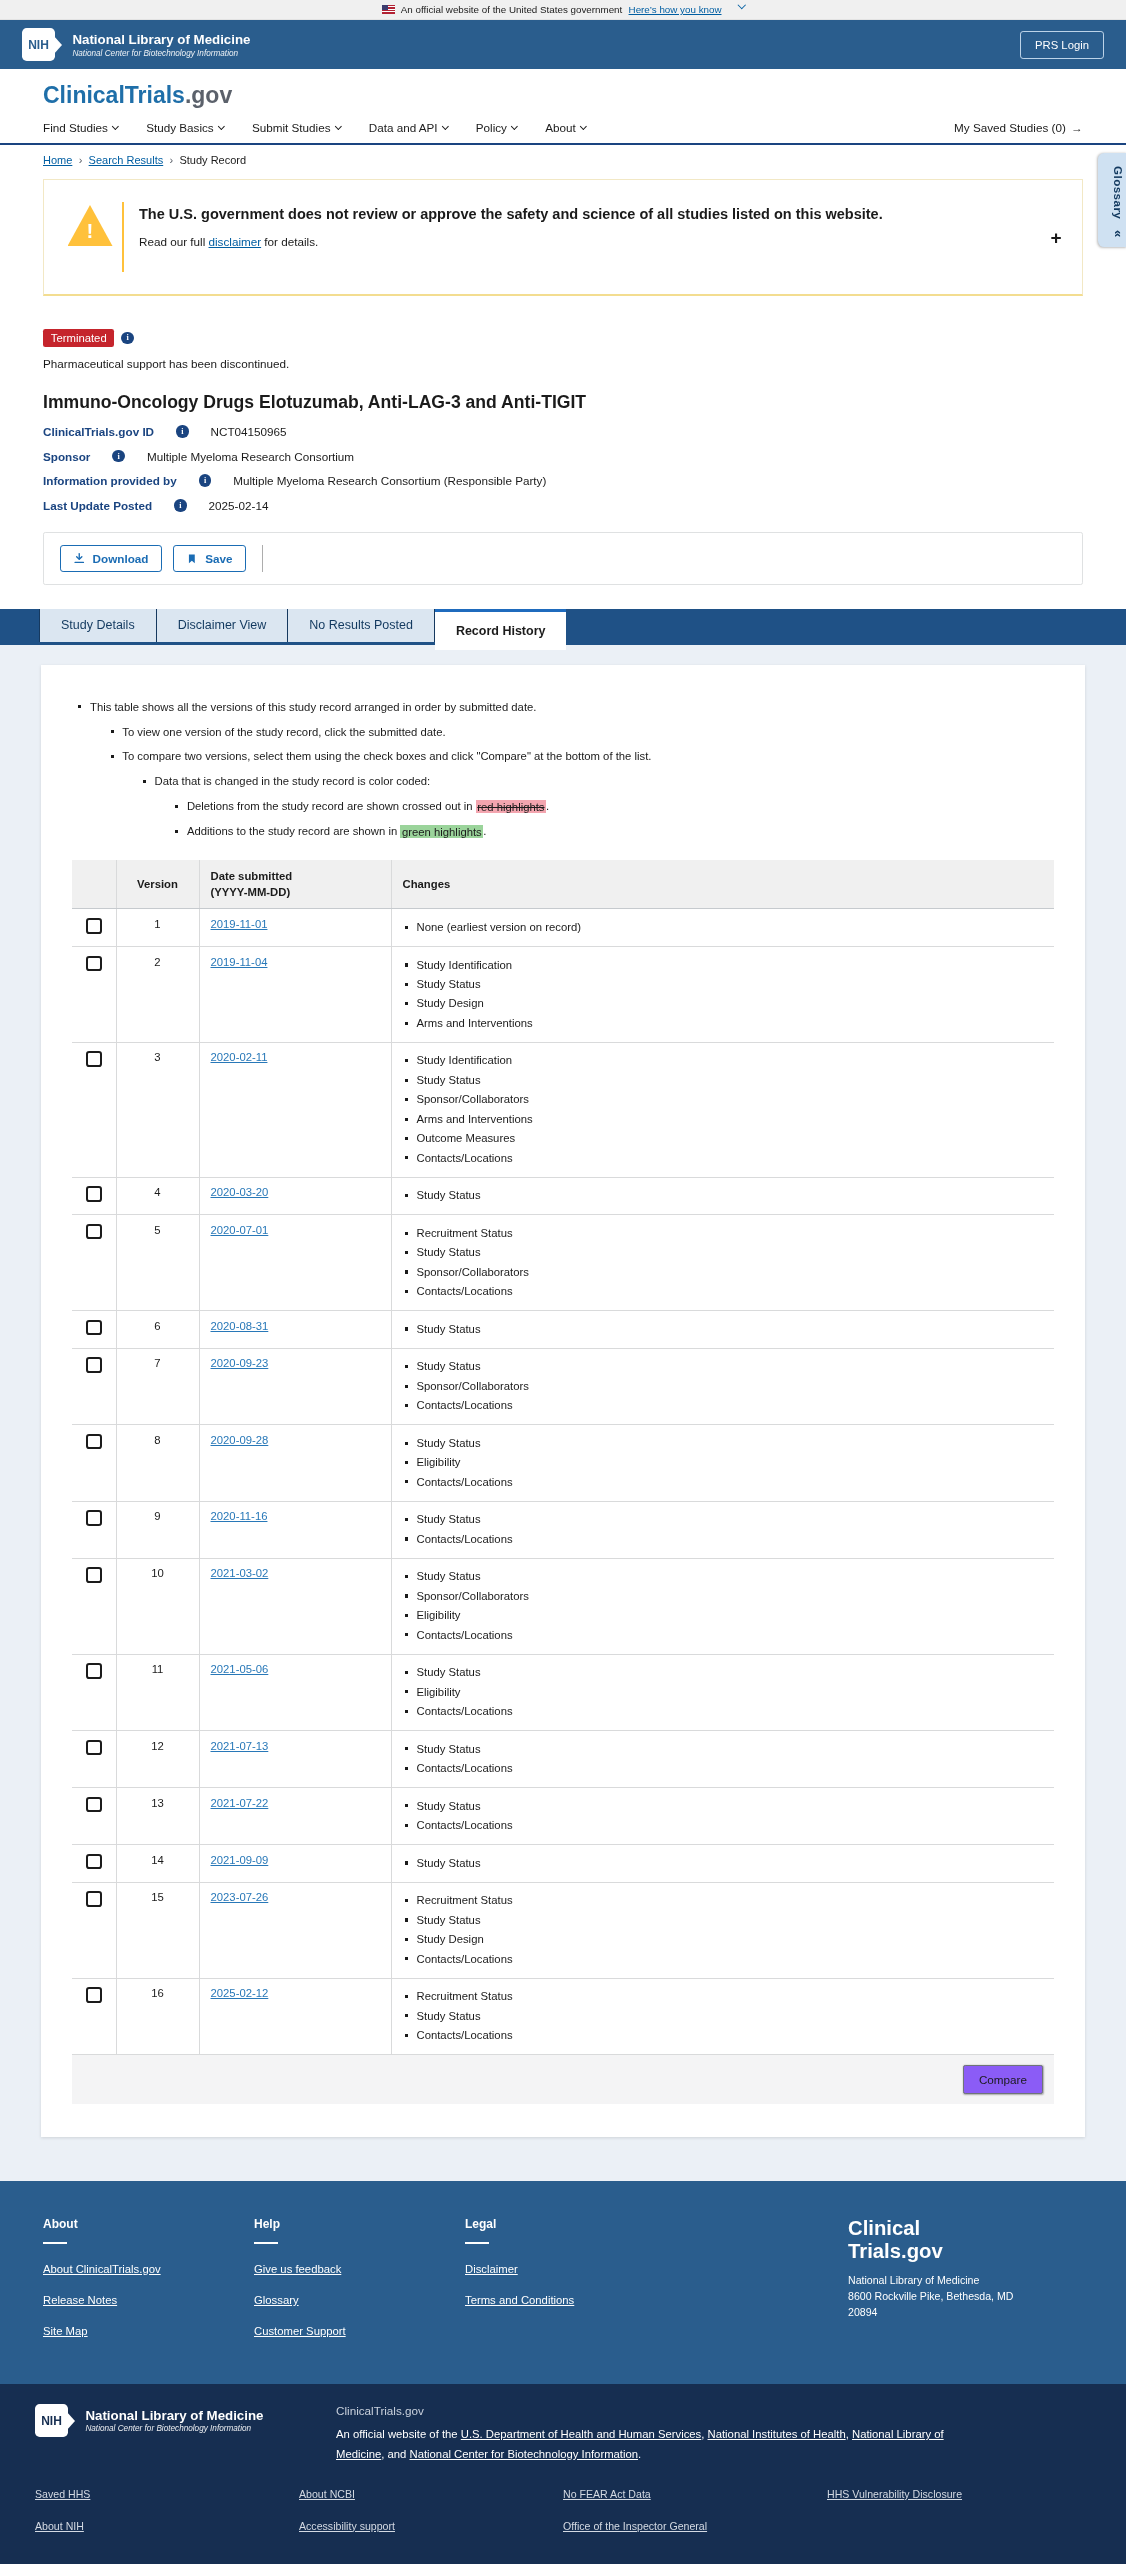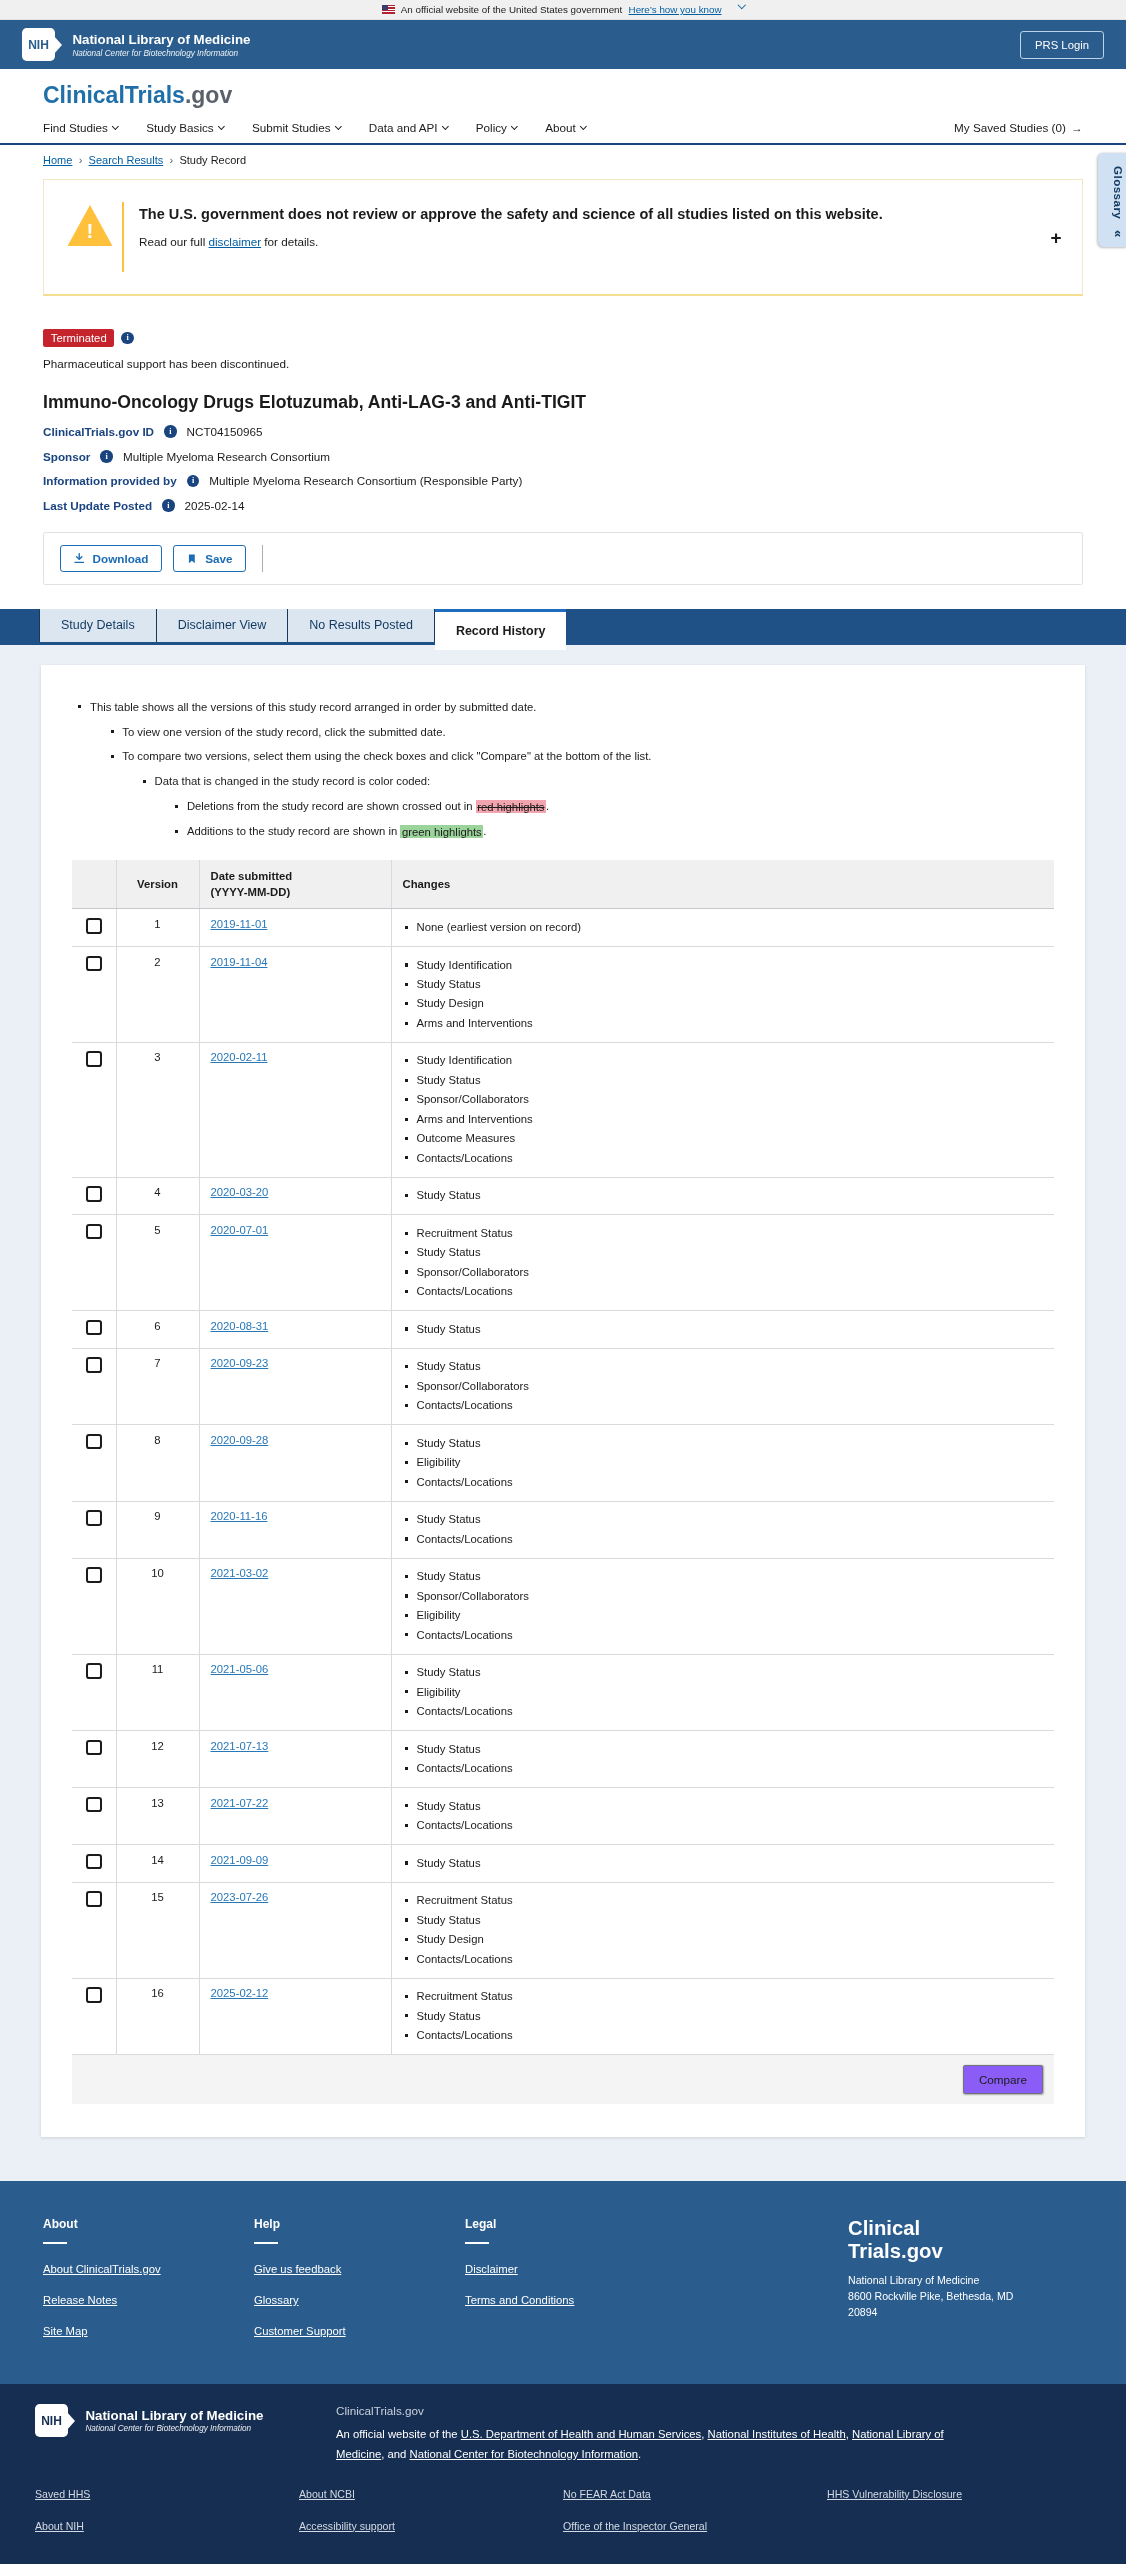--- a/index.html
+++ b/index.html
@@ -86,21 +86,21 @@
 
   
   .study-head { padding:3.1px 43px 0; }
   .status-row { display:flex; align-items:center; gap:7px; margin-top:7.8px; }
   .status-badge { background:var(--status_red); color:#fff; font-size:11.3px; padding:3.1px 7.8px; border-radius:2.3px; }
   .info-icon { width:12.5px; height:12.5px; border-radius:50%; background:var(--nav_border); color:#fff;
     display:inline-flex; align-items:center; justify-content:center;
     font-size:8.2px; font-weight:bold; font-family:"Liberation Serif", serif; flex:0 0 auto; }
   .status-note { margin-top:10.2px; font-size:11.7px; }
   .study-title { font-size:17.6px; font-weight:bold; margin:22px 0 6.3px; }
-  .meta-row { display:flex; align-items:flex-end; gap:10px; margin-top:11.7px; font-size:11.7px; }
+  .meta-row { display:flex; align-items:center; gap:22px; margin-top:11.7px; font-size:11.7px; }
   .meta-label { color:var(--nav_border); font-weight:bold; }
 
   
   .toolbar { margin:20.3px 43px 0; border:0.8px solid #dfe1e2; border-radius:2.3px; padding:11.7px 15.6px;
     display:flex; align-items:center; gap:11px; }
   .tool-btn { display:inline-flex; align-items:center; gap:7px; background:#fff; color:var(--btn_blue);
     border:1.6px solid var(--btn_blue); border-radius:3.1px; padding:6.3px 12.5px; font-size:11.7px; font-weight:bold;
     font-family:inherit; cursor:pointer; }
   .tool-divider { width:1.6px; height:26.6px; background:#adadad; margin-left:4.7px; }
 

